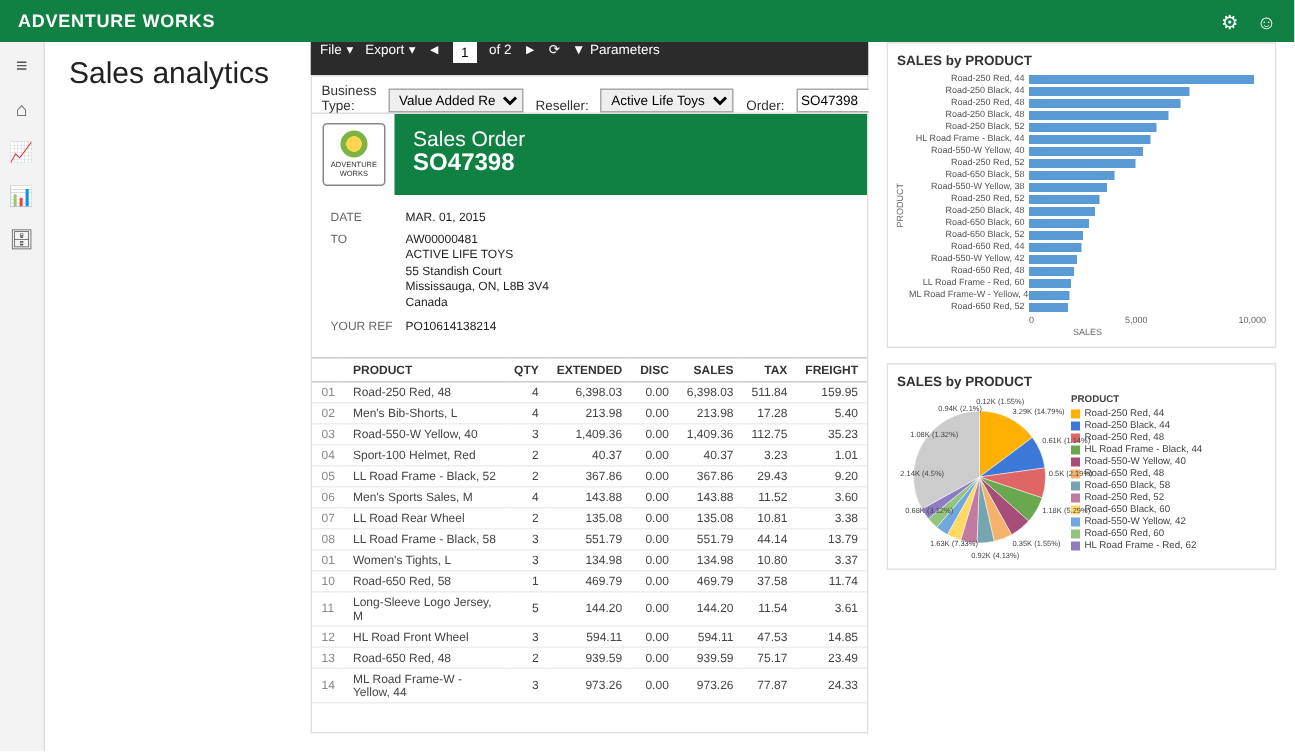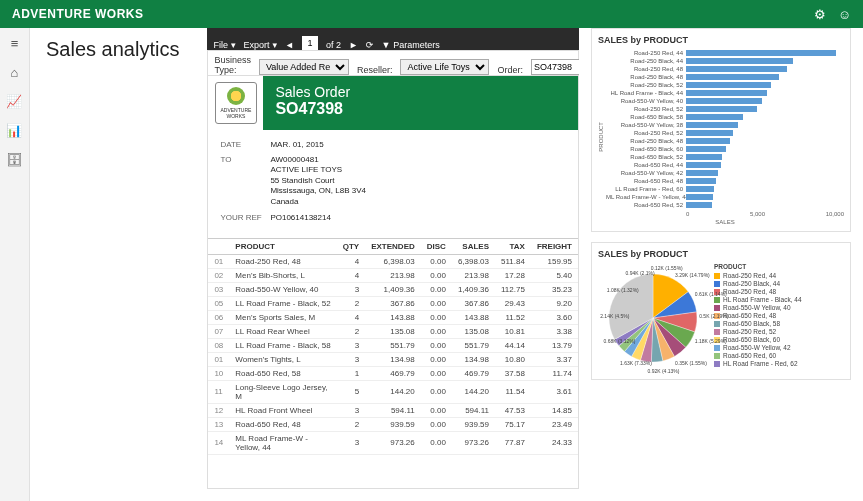--- a/index.html
+++ b/index.html
@@ -8,21 +8,21 @@
 .topbar .brand { font-size: 12px; font-weight: 600; letter-spacing: 0.5px; }
 .topbar .icons { display: flex; gap: 12px; }
 .topbar .icons span { cursor: pointer; font-size: 13px; }
 .layout { display: flex; height: calc(100% - 28px); }
 .sidebar { width: 30px; background: #f3f3f3; border-right: 1px solid #e0e0e0; display: flex; flex-direction: column; align-items: center; padding-top: 8px; gap: 14px; }
 .sidebar span { font-size: 13px; color: #555; cursor: pointer; }
 .main { flex: 1; display: flex; flex-direction: row; overflow: hidden; }
 .page-title { font-size: 20px; font-weight: 300; padding: 10px 16px 8px; color: #222; }
 .content-row { display: flex; gap: 12px; padding: 0 12px 12px; flex: 1; overflow: hidden; }
 .report-col { flex: 1; display: flex; flex-direction: column; overflow: hidden; }
-.toolbar { background: #2b2b2b; color: #fff; height: 22px; display: flex; align-items: flex-end; padding: 0 6px; font-size: 9px; gap: 8px; }
+.toolbar { background: #2b2b2b; color: #fff; height: 22px; display: flex; align-items: flex-start; padding: 0 6px; font-size: 9px; gap: 8px; }
 .toolbar .tb-btn { display: flex; align-items: center; gap: 3px; cursor: pointer; }
 .toolbar .pagebox { width: 16px; height: 14px; background: #fff; color: #000; text-align: center; line-height: 14px; }
 .filters { background: #fff; border: 1px solid #ddd; height: 26px; display: flex; align-items: flex-end; padding: 0 6px; font-size: 9px; gap: 8px; }
 .filters .lbl { color: #333; }
 .filters select, .filters input { font-size: 9px; height: 16px; border: 1px solid #aaa; padding: 0 2px; }
 .filters select { width: 90px; }
 .filters input { width: 80px; }
 .filters .spacer { flex: 1; }
 .filters .viewrpt { background: #ffd400; border: 1px solid #c9a800; height: 18px; padding: 0 8px; font-size: 9px; cursor: pointer; }
 .report-body { flex: 1; overflow-y: auto; border: 1px solid #ddd; border-top: none; background: #fff; }
@@ -185,20 +185,30 @@
                   <td class="idx">03</td>
                   <td>Road-550-W Yellow, 40</td>
                   <td class="num">3</td>
                   <td class="num">1,409.36</td>
                   <td class="num">0.00</td>
                   <td class="num">1,409.36</td>
                   <td class="num">112.75</td>
                   <td class="num">35.23</td>
                 </tr>
                 <tr>
+                  <td class="idx">04</td>
+                  <td>Sport-100 Helmet, Red</td>
+                  <td class="num">2</td>
+                  <td class="num">40.37</td>
+                  <td class="num">0.00</td>
+                  <td class="num">40.37</td>
+                  <td class="num">3.23</td>
+                  <td class="num">1.01</td>
+                </tr>
+                <tr>
                   <td class="idx">05</td>
                   <td>LL Road Frame - Black, 52</td>
                   <td class="num">2</td>
                   <td class="num">367.86</td>
                   <td class="num">0.00</td>
                   <td class="num">367.86</td>
                   <td class="num">29.43</td>
                   <td class="num">9.20</td>
                 </tr>
                 <tr>

